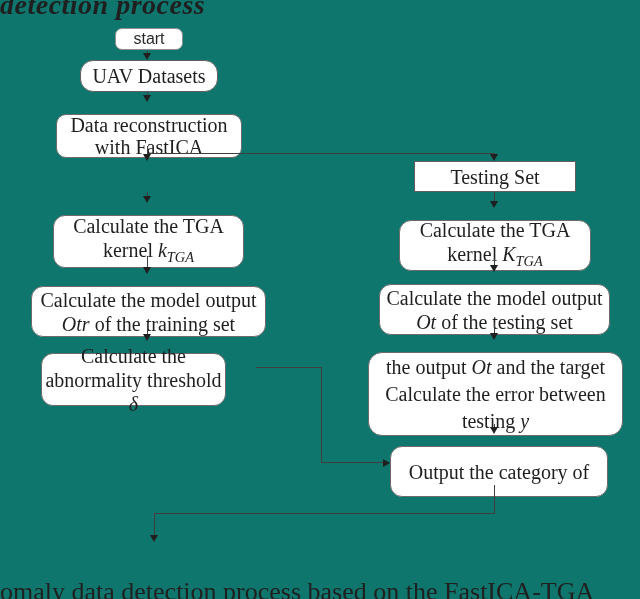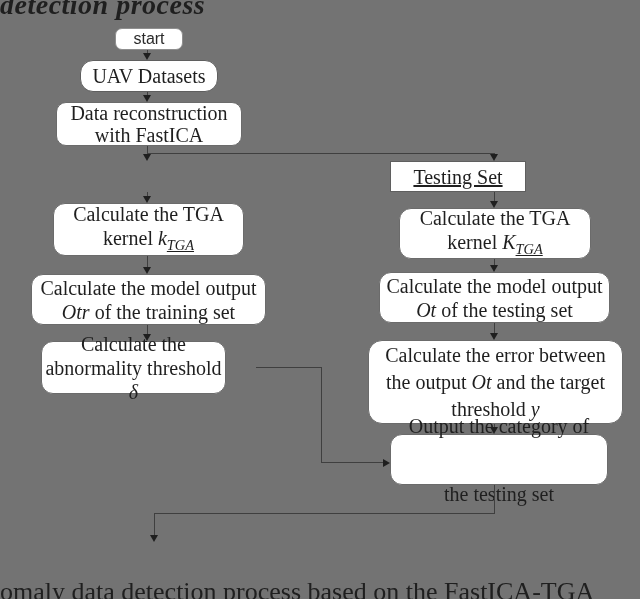--- a/index.html
+++ b/index.html
@@ -1,51 +1,51 @@
 <!DOCTYPE html>
 <html><head>
 <meta charset="utf-8">
 <style>
   html,body{margin:0;padding:0;}
   .canvas{
-    position:relative;width:640px;height:599px;background:#737373;
+    position:relative;width:640px;height:599px;background:#0f766e;
     overflow:hidden;font-family:"Liberation Serif", serif;color:#1f1f1f;
   }
   .title{
     position:absolute;left:0;top:-11px;font-size:28px;font-weight:bold;
     font-style:italic;white-space:nowrap;letter-spacing:.5px;
   }
   .caption{
     position:absolute;left:0;top:577px;font-size:26px;white-space:nowrap;
   }
   .box{
     position:absolute;box-sizing:border-box;background:#fff;
     display:flex;flex-direction:column;align-items:center;justify-content:center;
     text-align:center;font-size:20px;line-height:24px;
   }
   .rect{border:1px solid #5f5f5f;}
-  .round{border:1px solid #6b6b6b;border-radius:12px;}
+  .round{border:1px solid #6b6b6b;border-radius:12px;margin-top:12px;}
   .pill{
     border:1px solid #8f8f8f;border-radius:7px;
     font-family:"Liberation Sans", sans-serif;font-size:16px;color:#2a2a2a;
   }
   .vline{position:absolute;width:1px;background:#3f3f3f;}
   .hline{position:absolute;height:1px;background:#3f3f3f;}
   .tri-down{
     position:absolute;width:0;height:0;
     border-left:4px solid transparent;border-right:4px solid transparent;
     border-top:7px solid #1f1f1f;
   }
   .tri-right{
     position:absolute;width:0;height:0;
     border-top:4px solid transparent;border-bottom:4px solid transparent;
     border-left:7px solid #1f1f1f;
   }
   .vart{font-style:italic;}
-  sub.vart{font-size:0.72em;text-decoration:underline;}
+  sub.vart{font-size:0.72em;}
 </style>
 </head>
 <body>
 
 <div class="canvas">
 
   <div class="title">detection process</div>
 
   <div class="box pill" style="left:115px;top:28px;width:68px;height:22px;">
     <span>start</span>
@@ -54,21 +54,21 @@
   <div class="box rect" style="left:80px;top:60px;width:138px;height:32px;border-radius:13px;">
     <span>UAV Datasets</span>
   </div>
 
   <div class="box round" style="left:56px;top:102px;width:186px;height:44px;border-radius:10px;line-height:22px;">
     <div>Data reconstruction</div>
     <div>with FastICA</div>
   </div>
 
 
-  <div class="box rect" style="left:390px;top:161px;width:136px;height:31px;text-decoration:underline;">
+  <div class="box rect" style="left:414px;top:161px;width:162px;height:31px;">
     <span>Testing Set</span>
   </div>
 
   <div class="box round" style="left:53px;top:203px;width:191px;height:53px;">
     <div>Calculate the TGA</div>
     <div>
       <span>kernel </span><span class="vart">k</span><sub class="vart">TGA</sub>
     </div>
   </div>
 
@@ -94,32 +94,31 @@
   </div>
 
   <div class="box round" style="left:41px;top:341px;width:185px;height:53px;">
     <div>Calculate the</div>
     <div>
       <span>abnormality threshold </span><span class="vart">δ</span>
     </div>
   </div>
 
   <div class="box round" style="left:368px;top:340px;width:255px;height:84px;border-radius:14px;line-height:27px;">
-    <div>Calculate the error between</div>
     <div>
       <span>the output </span><span class="vart">Ot</span><span> and the target</span>
     </div>
+    <div>Calculate the error between</div>
     <div>
-      <span>threshold </span><span class="vart">y</span>
+      <span>testing </span><span class="vart">y</span>
     </div>
   </div>
 
   <div class="box round" style="left:390px;top:434px;width:218px;height:51px;gap:44px;">
     <div>Output the category of</div>
-    <div>the testing set</div>
   </div>
 
 
   <div class="vline" style="left:147px;top:50px;height:4px;"></div>
   <div class="tri-down" style="left:143px;top:53px;"></div>
 
   <div class="vline" style="left:147px;top:92px;height:4px;"></div>
   <div class="tri-down" style="left:143px;top:95px;"></div>
 
   <div class="vline" style="left:147px;top:146px;height:9px;"></div>

